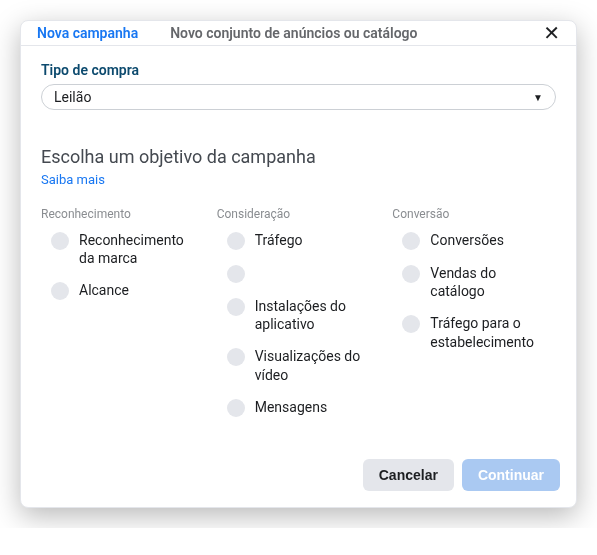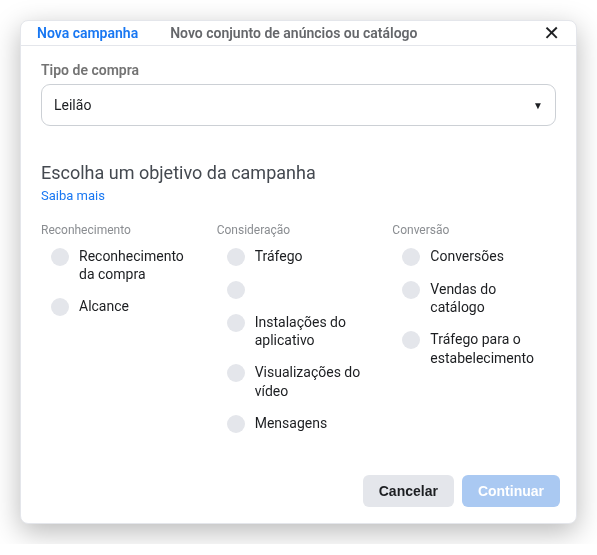--- a/index.html
+++ b/index.html
@@ -43,29 +43,29 @@
     cursor: pointer;
     display: flex;
     align-items: center;
   }
   .body {
     padding: 16px 20px 16px 20px;
   }
   .section-label {
     font-size: 14px;
     font-weight: 600;
-    color: #737373;
+    color: #0c4a6e;
     margin-bottom: 6px;
   }
   .select {
     width: 100%;
     border: 1px solid #ccd0d5;
-    border-radius: 9px;
+    border-radius: 14px;
     background: #fff;
-    padding: 12px 12px;
+    padding: 4px 12px;
     font-size: 14px;
     color: #1c1e21;
     display: flex;
     align-items: center;
     justify-content: space-between;
     cursor: pointer;
   }
   .select .caret {
     font-size: 10px;
     color: #1c1e21;
@@ -166,21 +166,21 @@
 
     <div class="objective-heading">Escolha um objetivo da campanha</div>
     <span class="learn-more">Saiba mais</span>
 
     <div class="columns">
 
       <div class="col">
         <div class="col-header">Reconhecimento</div>
         <div class="opt">
           <div class="radio"></div>
-          <div class="opt-label">Reconhecimento da compra</div>
+          <div class="opt-label">Reconhecimento da marca</div>
         </div>
         <div class="opt">
           <div class="radio"></div>
           <div class="opt-label">Alcance</div>
         </div>
       </div>
 
       <div class="col">
         <div class="col-header">Consideração</div>
         <div class="opt">

